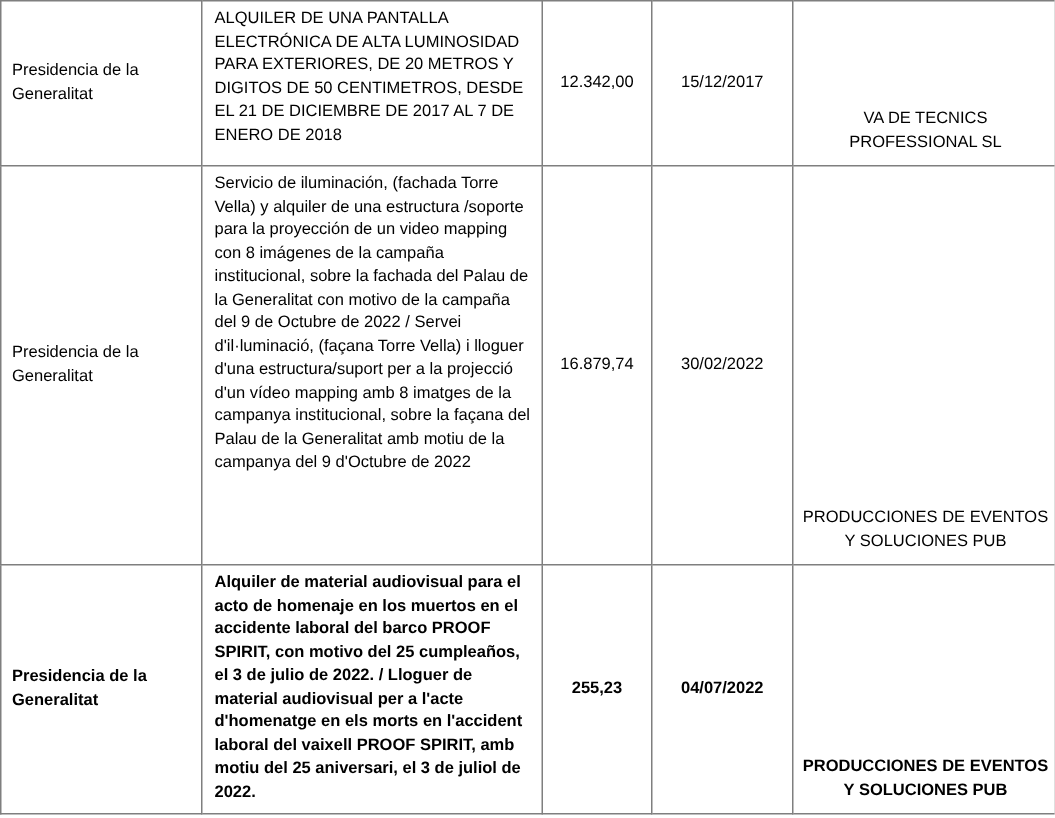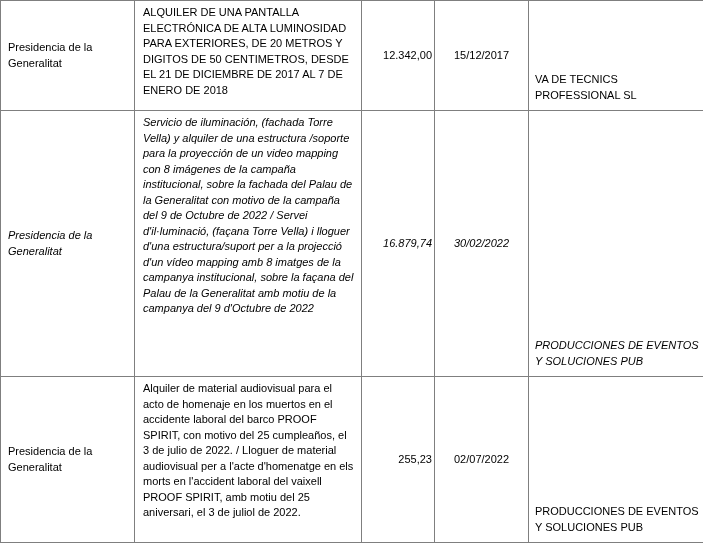--- a/index.html
+++ b/index.html
@@ -43,36 +43,36 @@
     margin-top: 28px;
   }
   td.c-desc {
     vertical-align: top;
     text-align: left;
     padding: 4px 6px 4px 8px;
     margin-top: 32px;
   }
   td.c-amount {
     vertical-align: middle;
-    text-align: right;
+    text-align: center;
     padding: 20px 2px;
   }
   td.c-date {
     vertical-align: middle;
     text-align: center;
     padding: 2px 2px;
   }
   td.c-provider {
     vertical-align: bottom;
-    text-align: left;
+    text-align: center;
     padding: 2px 4px 7px 6px;
   }
   tr.row-0 td { height: 110px; }
-  tr.row-1 td { height: 266px; font-style: italic; }
-  tr.row-2 td { height: 166px; }
+  tr.row-1 td { height: 266px; }
+  tr.row-2 td { height: 166px; font-weight: bold; }
 </style>
 </head>
 <body>
 
 <div class="page">
   <table class="contracts">
     <colgroup>
       <col style="width:134px">
       <col style="width:227px">
       <col style="width:73px">
@@ -91,18 +91,18 @@
         <td class="c-entity">Presidencia de la Generalitat</td>
         <td class="c-desc">Servicio de iluminación, (fachada Torre Vella) y alquiler de una estructura /soporte para la proyección de un video mapping con 8 imágenes de la campaña institucional, sobre la fachada del Palau de la Generalitat con motivo de la campaña del 9 de Octubre de 2022 / Servei d'il·luminació, (façana Torre Vella) i lloguer d'una estructura/suport per a la projecció d'un vídeo mapping amb 8 imatges de la campanya institucional, sobre la façana del Palau de la Generalitat amb motiu de la campanya del 9 d'Octubre de 2022</td>
         <td class="c-amount">16.879,74</td>
         <td class="c-date">30/02/2022</td>
         <td class="c-provider">PRODUCCIONES DE EVENTOS Y SOLUCIONES PUB</td>
       </tr>
       <tr class="row-2">
         <td class="c-entity">Presidencia de la Generalitat</td>
         <td class="c-desc">Alquiler de material audiovisual para el acto de homenaje en los muertos en el accidente laboral del barco PROOF SPIRIT, con motivo del 25 cumpleaños, el 3 de julio de 2022. / Lloguer de material audiovisual per a l'acte d'homenatge en els morts en l'accident laboral del vaixell PROOF SPIRIT, amb motiu del 25 aniversari, el 3 de juliol de 2022.</td>
         <td class="c-amount">255,23</td>
-        <td class="c-date">02/07/2022</td>
+        <td class="c-date">04/07/2022</td>
         <td class="c-provider">PRODUCCIONES DE EVENTOS Y SOLUCIONES PUB</td>
       </tr>
     </tbody>
   </table>
 </div>
 
 </body></html>

